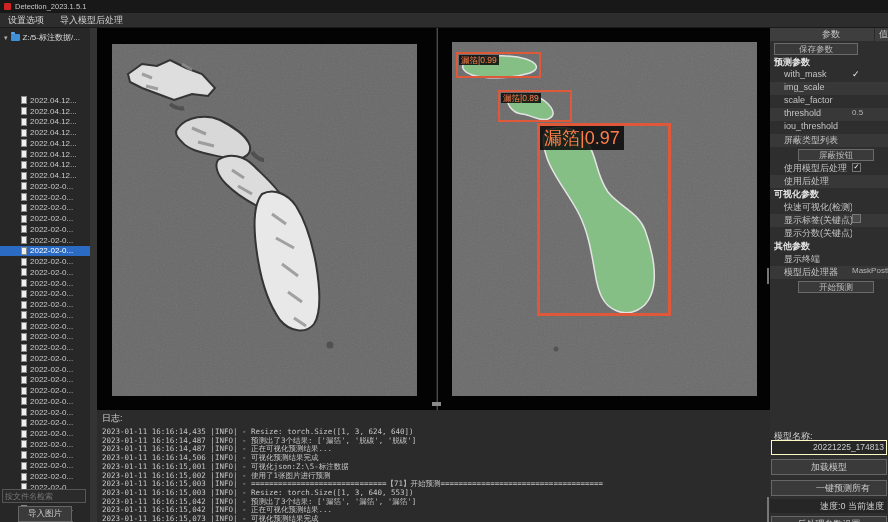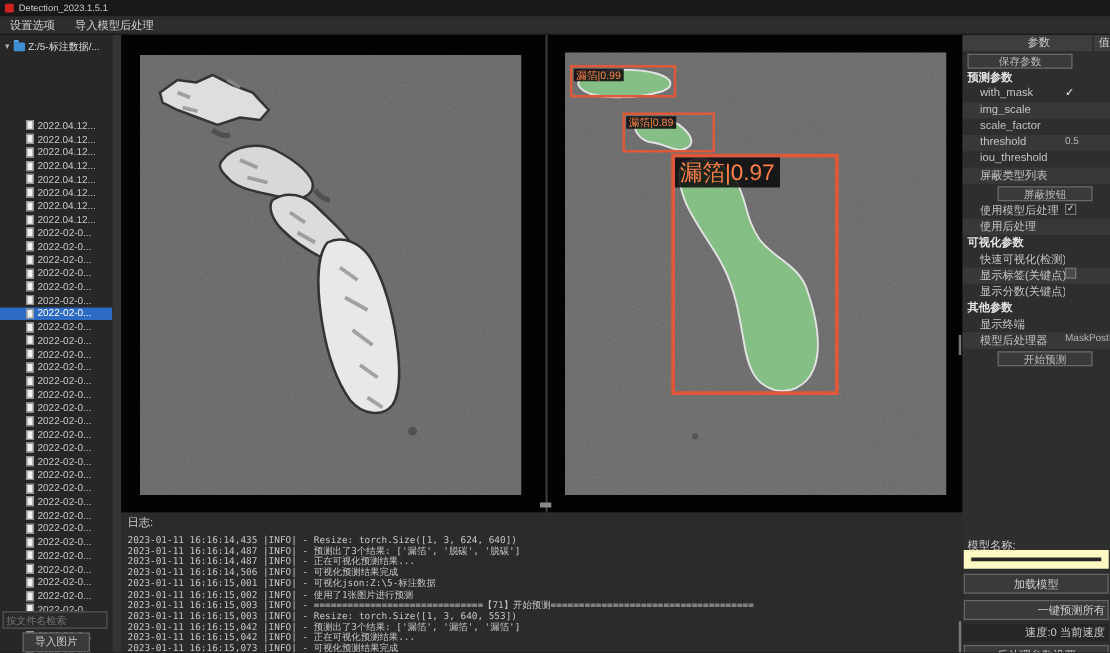--- a/index.html
+++ b/index.html
@@ -70,27 +70,27 @@
   .check{color:#efefef;font-size:9px;}
   .cb{display:inline-flex;width:9px;height:9px;border:1px solid #777;background:#2a2a2a;
       align-items:center;justify-content:center;font-size:7px;color:#fff;box-sizing:border-box;}
   .cb.empty{background:#4a4a4a;}
   .param-btn-row{height:15px;display:flex;align-items:center;}
   .param-btn{height:12px;background:#3a3a3a;border:1px solid #6a6a6a;color:#bbb;font-size:8.5px;
              line-height:10px;padding:0;width:76px;margin-left:28px;font-family:"Liberation Sans",sans-serif;}
   .param-btn.wide{width:84px;margin-left:4px;}
   .pp-abs{position:absolute;box-sizing:border-box;}
   .model-label{left:4px;top:402px;font-size:9px;color:#ccc;}
-  .model-field{left:1px;top:412px;width:116px;height:15px;background:#262626;border:6px solid #fef9c3;
+  .model-field{left:1px;top:412px;width:116px;height:15px;background:#262626;border:1px solid #fef9c3;
                font-size:8.5px;line-height:13px;text-align:right;padding-right:2px;color:#ccc;
                white-space:nowrap;overflow:hidden;}
   .panel-btn{width:116px;height:16px;background:#3a3a3a;border:1px solid #666;color:#ccc;
              font-size:9px;font-family:"Liberation Sans",sans-serif;}
   .load-btn{left:1px;top:431px;}
-  .predict-btn{left:1px;top:452px;text-align:right;padding-right:2px;}
+  .predict-btn{left:1px;top:452px;text-align:right;padding-right:16px;}
   .speed-text{left:0;top:471px;width:117px;height:14px;background:#262626;font-size:9px;
               line-height:14px;text-align:right;padding-right:3px;color:#ccc;}
   .partial-btn{left:1px;top:488px;}
   .nub{position:absolute;width:2px;background:#777;}
 </style>
 </head>
 <body>
 
 <div class="titlebar">
   <span class="app-icon"></span>

